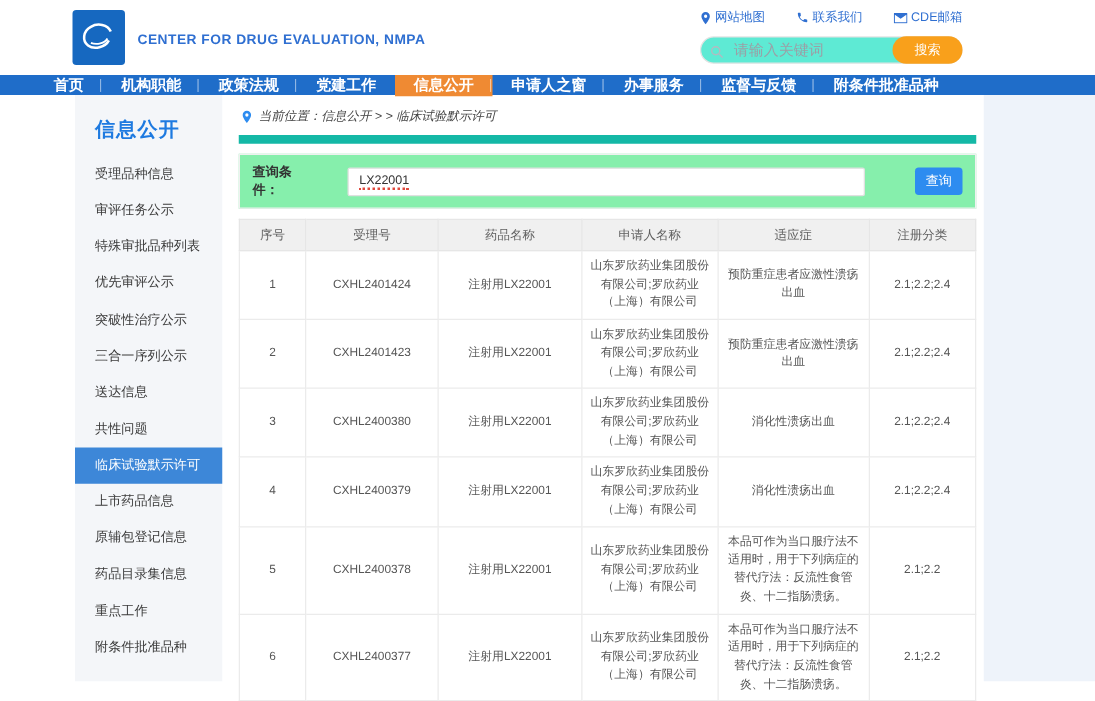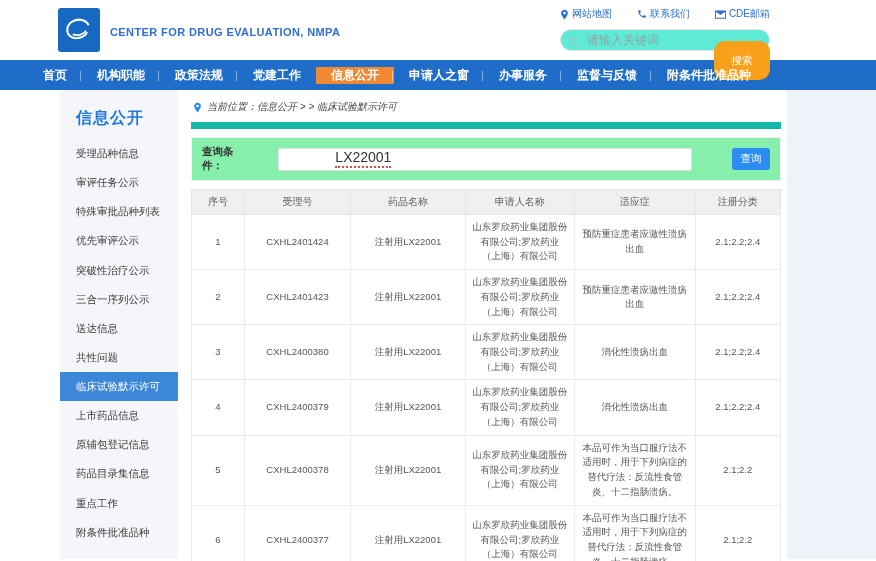--- a/index.html
+++ b/index.html
@@ -18,24 +18,24 @@
   .brand-cn { font-size:19px; font-weight:bold; color:#1b2550; letter-spacing:1.5px; }
   .brand-en { font-size:11px; font-weight:bold; color:#2f6fd1; letter-spacing:.4px; margin-top:3px; }
 
   .header-right { position:absolute; right:106px; top:7px; width:210px; }
   .quick-links { display:flex; justify-content:space-between; align-items:center; }
   .quick-link { display:flex; align-items:center; gap:3px; font-size:10px; color:#2f6fd1; cursor:pointer; }
   .search-wrap { position:relative; margin-top:8px; height:22px; width:210px; }
   .search-input { width:100%; height:22px; border:1px solid #e3e3e3; border-radius:11px; padding:0 58px 0 26px; font-size:12px; color:#333; outline:none; background:#5eead4; font-family:inherit; }
   .search-input::placeholder { color:#9aa0a6; }
   .search-icon { position:absolute; left:8px; top:5px; }
-  .search-btn { position:absolute; right:0; top:12px; height:39px; width:56px; border:none; border-radius:11px; background:#f9a01b; color:#fff; font-size:10.5px; cursor:pointer; font-family:inherit; }
-
-  
-  .top-nav { height:30px; background:#1f6dc9; display:flex; align-items:center; padding-left:28px; }
+  .search-btn { position:absolute; right:0; top:0; height:22px; width:56px; border:none; border-radius:11px; background:#f9a01b; color:#fff; font-size:10.5px; cursor:pointer; font-family:inherit; }
+
+  
+  .top-nav { height:16px; background:#1f6dc9; display:flex; align-items:center; padding-left:28px; }
   .nav-item { display:flex; align-items:center; padding:0 15px; color:#fff; font-size:12px; font-weight:bold; cursor:pointer; position:relative; }
   .nav-item:not(:first-child)::before { content:"|"; position:absolute; left:-3px; color:rgba(255,255,255,.5); font-weight:normal; font-size:11px; }
   .nav-item.active { background:#ef8a33; }
   .nav-item.active::before { color:transparent; }
 
   
   .body-row { display:flex; height:469px; }
   .left-spacer { width:60px; background:#fff; }
   .sidebar { width:118px; background:#f4f6f9; padding-top:12px; }
   .sidebar-title { color:#1e7ae0; font-size:16px; font-weight:bold; padding:6px 0 10px 16px; letter-spacing:1px; }
@@ -45,21 +45,21 @@
   .main { width:602px; background:#fff; padding:8px 6px 0 6px; }
   .right-fill { flex:1; background:#eef3fa; }
 
   
   .breadcrumb { display:flex; align-items:center; gap:5px; font-size:10px; color:#444; padding:2px 2px 8px 2px; border-bottom:7px solid #14b8a6;font-style:italic; }
 
   
   .query-panel { margin-top:8px; background:#86efac; border:1px solid #f0f0f0; display:flex; align-items:center; padding:7px 10px; gap:24px; }
   .query-label { font-size:10.5px; font-weight:bold; color:#333; }
   .query-input { width:415px; height:23px; background:#fff; border:1px solid #e0e0e0; border-radius:2px; display:flex; align-items:center; padding:0 8px; cursor:text; }
-  .query-input span { font-size:14px; color:#333; border-bottom:2px dotted #e04a3f; line-height:1.1;margin-left:48px; }
+  .query-input span { font-size:10px; color:#333; border-bottom:2px dotted #e04a3f; line-height:1.1; }
   .query-btn { margin-left:16px; width:38px; height:22px; background:#2d8cf0; color:#fff; border:none; border-radius:3px; font-size:10.5px; cursor:pointer; font-family:inherit; }
 
   
   .result-table { width:100%; border-collapse:collapse; margin-top:8px; table-layout:fixed; }
   .result-table th {
     background:#f0f0f0; border:1px solid #e6e6e6; font-weight:400;
     font-size:10px; color:#5f5f5f; height:25px; text-align:center;
   }
   .result-table td {
     border:1px solid #ebebeb; font-size:9.5px; color:#565656;

